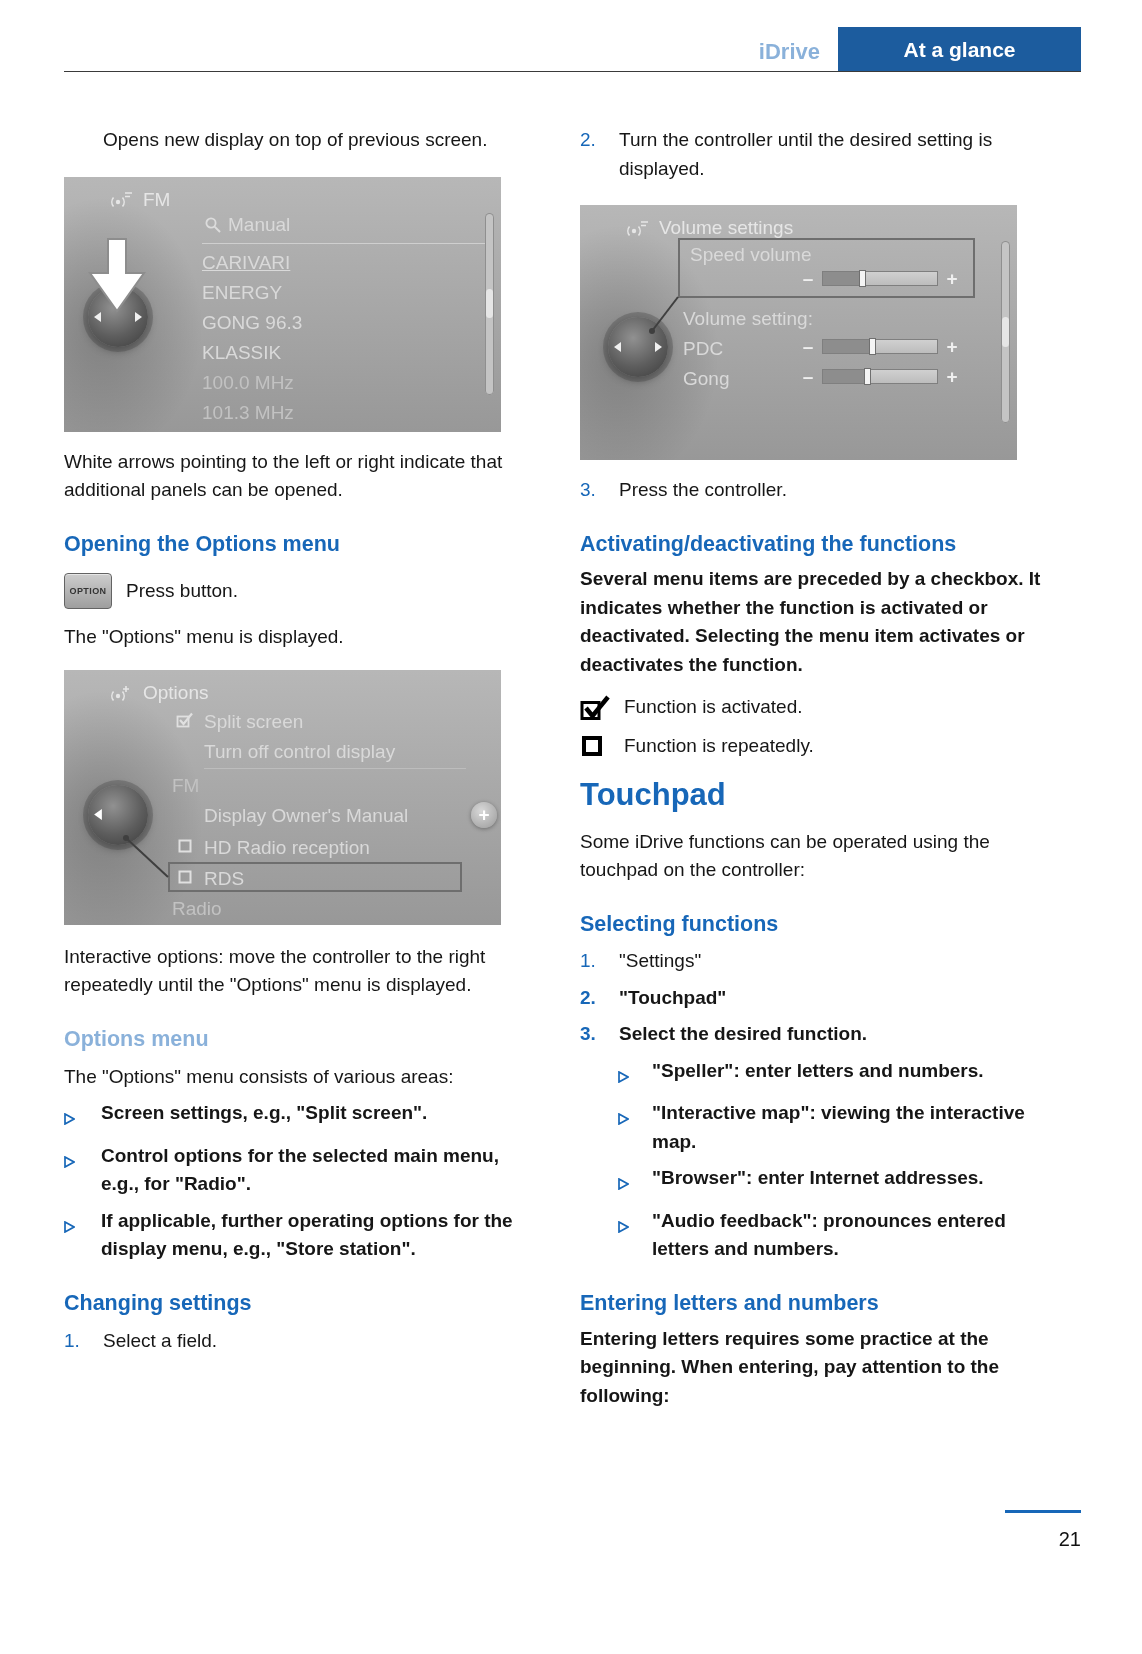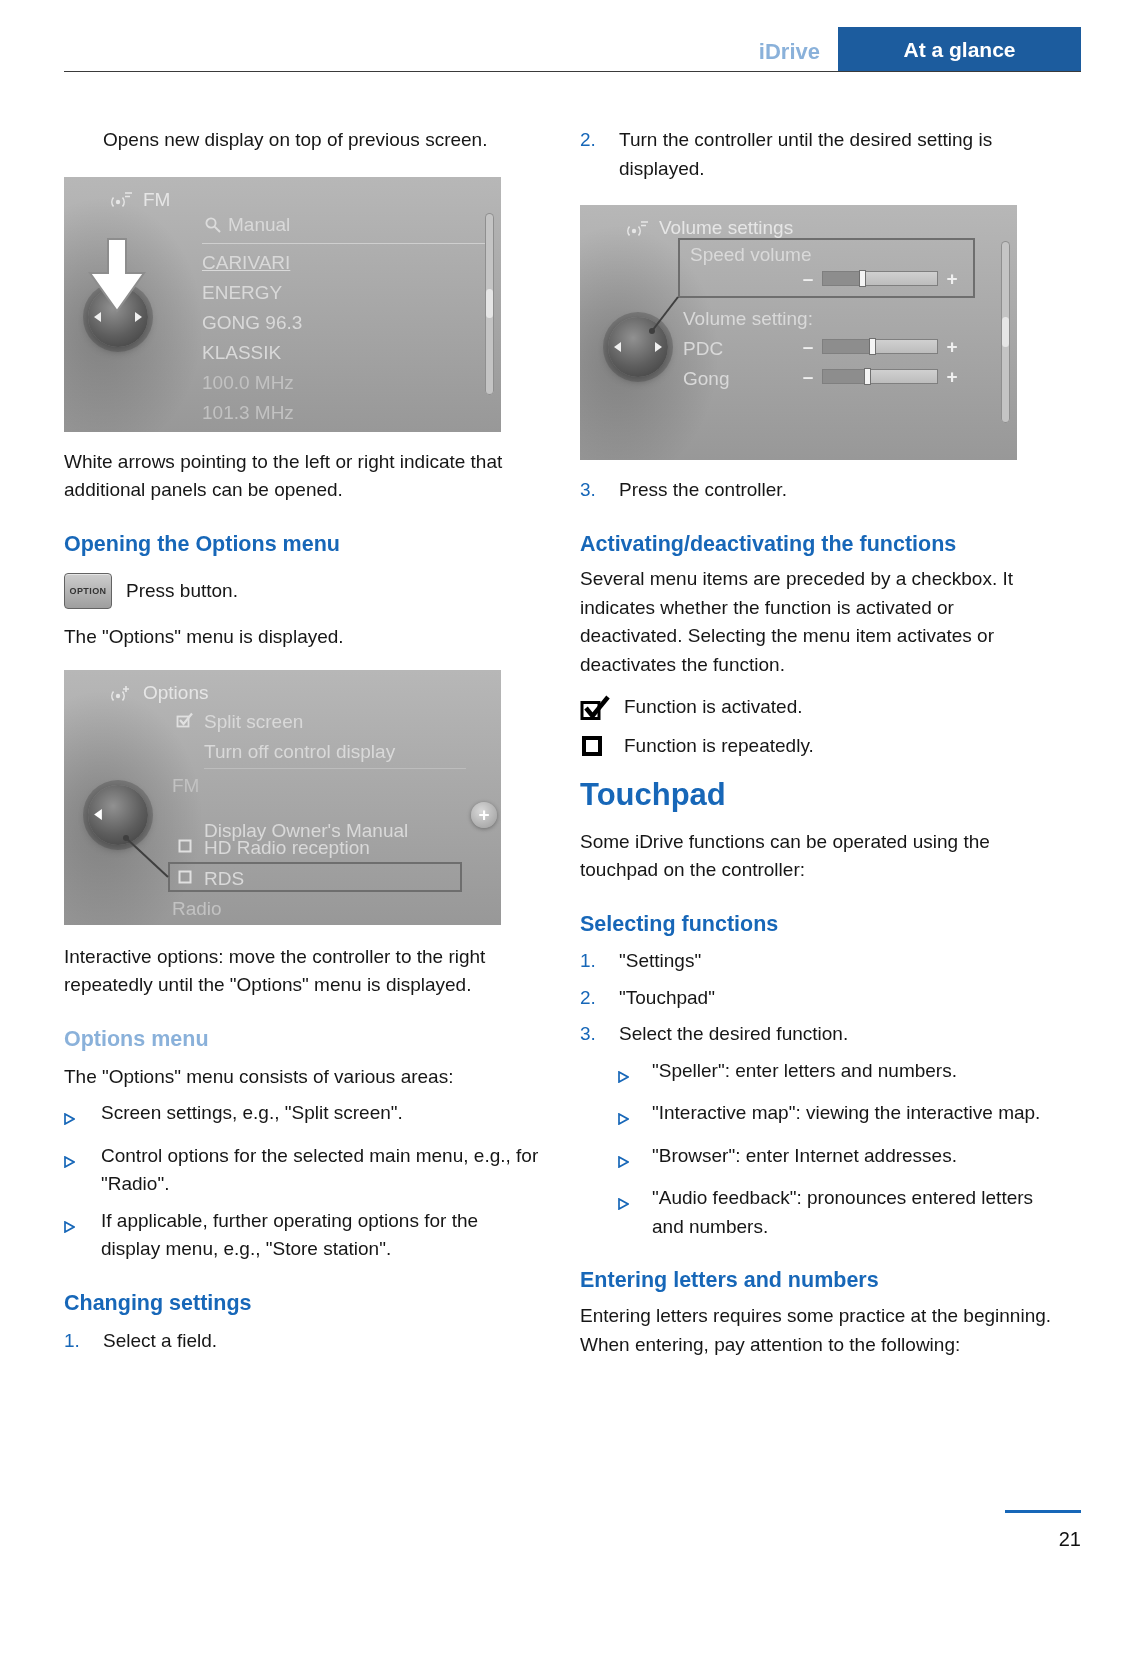--- a/index.html
+++ b/index.html
@@ -75,21 +75,21 @@
   .track{position:relative;width:116px;height:15px;background:linear-gradient(#d0d0d0,#bdbdbd);
     border:1px solid #7f7f7f;}
   .track .fill{position:absolute;left:0;top:0;bottom:0;width:38%;background:#8d8d8d;}
   .track .handle{position:absolute;left:36%;top:-2px;width:7px;height:17px;background:#f4f4f4;border:1px solid #6f6f6f;}
 
   
   .footer-line{position:absolute;top:1510px;right:61px;width:76px;border-top:3px solid var(--blue);}
   .page-num{position:absolute;top:1524px;right:61px;font-size:20px;color:#111;}
 
   
-  .mt8{margin-top:8px;}.mt10{margin-top:10px;}.mt14{margin-top:14px;}.mt16{margin-top:16px;}
+  .mt8{margin-top:8px;font-weight:bold;}.mt10{margin-top:10px;}.mt14{margin-top:14px;}.mt16{margin-top:16px;}
   .mt18{margin-top:18px;}.mt22{margin-top:22px;}.mt26{margin-top:26px;}.mt38{margin-top:16px;}
 </style>
 </head>
 <body>
 
 <div class="page">
 
   <span class="brand">iDrive</span>
   <div class="section-box">
     <span>At a glance</span>
@@ -171,21 +171,21 @@
       </div>
 
       <svg style="position:absolute;left:112px;top:42px;" width="18" height="16" viewBox="0 0 18 16">
         <rect x="1.5" y="4.5" width="11" height="10" fill="none" stroke="#e0e0e0" stroke-width="1.8"></rect>
         <polyline points="4,8 7.5,12 16,1.5" fill="none" stroke="#e0e0e0" stroke-width="2.2"></polyline>
       </svg>
       <div class="scr-item" style="left:140px;top:38px;">Split screen</div>
       <div class="scr-item" style="left:140px;top:68px;">Turn off control display</div>
       <div class="scr-line" style="left:140px;top:98px;width:262px;border-color:#bdbdbd;"></div>
       <div class="scr-item scr-dim" style="left:108px;top:102px;">FM</div>
-      <div class="scr-item" style="left:140px;top:132px;margin-top:15px;">Display Owner's Manual</div>
+      <div class="scr-item" style="left:140px;top:132px;">Display Owner's Manual</div>
 
       <svg style="position:absolute;left:114px;top:169px;" width="14" height="14" viewBox="0 0 14 14">
         <rect x="1.5" y="1.5" width="11" height="11" fill="none" stroke="#e0e0e0" stroke-width="2"></rect>
       </svg>
       <div class="scr-item" style="left:140px;top:164px;">HD Radio reception</div>
 
       <div class="sel-box" style="left:104px;top:192px;width:294px;height:30px;"></div>
       <svg style="position:absolute;left:114px;top:200px;" width="14" height="14" viewBox="0 0 14 14">
         <rect x="1.5" y="1.5" width="11" height="11" fill="none" stroke="#e0e0e0" stroke-width="2"></rect>
       </svg>

